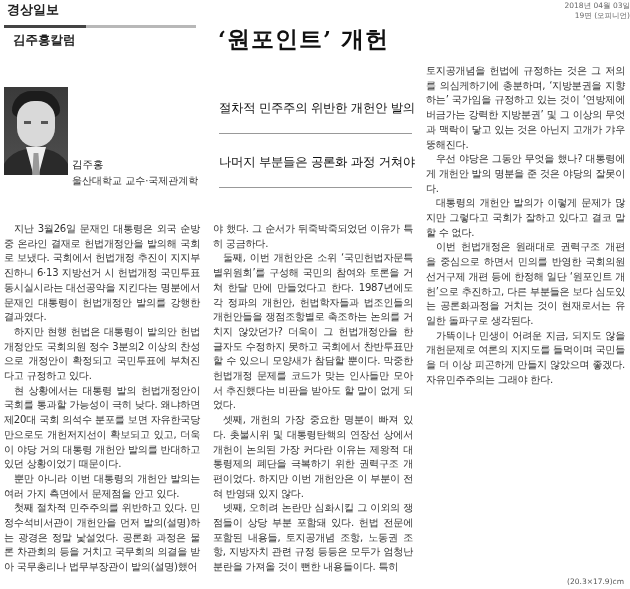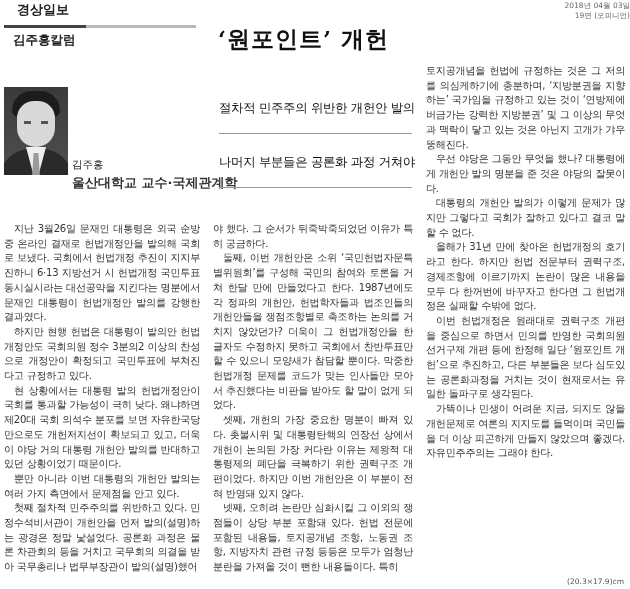--- a/index.html
+++ b/index.html
@@ -1,21 +1,21 @@
 <!DOCTYPE html>
 <html><head>
 <meta charset="utf-8">
 <style>
   * { margin: 0; padding: 0; box-sizing: border-box; }
   body {
     width: 630px; height: 589px; background: #ffffff; position: relative;
     font-family: "DejaVu Sans", "Liberation Sans", sans-serif; color: #222; overflow: hidden;
   }
   .masthead {
-    position: absolute; left: 17px; top: 1px;
+    position: absolute; left: 7px; top: 1px;
     font-size: 13px; font-weight: bold; color: #222; letter-spacing: 0px;
   }
   .dateline {
     position: absolute; right: 0; top: 1px; text-align: right;
     font-size: 7.5px; color: #666; line-height: 10px;
   }
   .rule {
     position: absolute; left: 4px; top: 25px; width: 192px; height: 3px; background: #b8b8b8;
   }
   .rule .dark { position: absolute; left: 0; top: 0; width: 82px; height: 3px; background: #444; }
@@ -36,21 +36,21 @@
   .photo .hair { position: absolute; left: 8px; top: 4px; width: 48px; height: 26px; border-radius: 24px 24px 8px 8px; background: #1c1c1c; }
   .photo .face { position: absolute; left: 13px; top: 14px; width: 38px; height: 46px; border-radius: 18px 18px 20px 20px; background: #d9d9d9; }
   .photo .eyes { position: absolute; left: 20px; top: 34px; width: 24px; height: 3px; border-left: 7px solid #555; border-right: 7px solid #555; }
   .photo .suit { position: absolute; left: -4px; top: 62px; width: 72px; height: 40px; border-radius: 30px 30px 0 0; background: #2a2a2a; }
   .photo .shirt { position: absolute; left: 22px; top: 60px; width: 20px; height: 30px; background: #eee; clip-path: polygon(0 0,100% 0,60% 100%,40% 100%); }
   .photo .tie { position: absolute; left: 28px; top: 66px; width: 8px; height: 24px; background: #9a9a9a; clip-path: polygon(20% 0,80% 0,100% 100%,0 100%); }
   .author-name {
     position: absolute; left: 72px; top: 158px; font-size: 10.5px; color: #222;
   }
   .author-title {
-    position: absolute; left: 72px; top: 174px; font-size: 13px; color: #333; font-weight: bold;
+    position: absolute; left: 72px; top: 174px; font-size: 10px; color: #333; font-weight: normal;
   }
   .subheads { position: absolute; left: 219px; top: 80px; width: 193px; }
   .subhead {
     font-family: "DejaVu Serif", "Liberation Serif", serif;
     font-size: 12.4px; color: #111; height: 38px; padding-top: 4px;
     border-bottom: 1.5px solid #999; white-space: nowrap; letter-spacing: -0.3px; margin-top: 16px;
   }
   .col {
     position: absolute; font-size: 10.1px; line-height: 14.7px; color: #333;
     text-align: justify; letter-spacing: -0.25px;
@@ -109,18 +109,17 @@
   <p class="noindent">야 했다. 그 순서가 뒤죽박죽되었던 이유가 특히 궁금하다.</p>
   <p>둘째, 이번 개헌안은 소위 ‘국민헌법자문특별위원회’를 구성해 국민의 참여와 토론을 거쳐 한달 만에 만들었다고 한다. 1987년에도 각 정파의 개헌안, 헌법학자들과 법조인들의 개헌안들을 쟁점조항별로 축조하는 논의를 거치지 않았던가? 더욱이 그 헌법개정안을 한 글자도 수정하지 못하고 국회에서 찬반투표만 할 수 있으니 모양새가 참담할 뿐이다. 막중한 헌법개정 문제를 코드가 맞는 인사들만 모아서 추진했다는 비판을 받아도 할 말이 없게 되었다.</p>
   <p>셋째, 개헌의 가장 중요한 명분이 빠져 있다. 촛불시위 및 대통령탄핵의 연장선 상에서 개헌이 논의된 가장 커다란 이유는 제왕적 대통령제의 폐단을 극복하기 위한 권력구조 개편이었다. 하지만 이번 개헌안은 이 부분이 전혀 반영돼 있지 않다.</p>
   <p>넷째, 오히려 논란만 심화시킬 그 이외의 쟁점들이 상당 부분 포함돼 있다. 헌법 전문에 포함된 내용들, 토지공개념 조항, 노동권 조항, 지방자치 관련 규정 등등은 모두가 엄청난 분란을 가져올 것이 뻔한 내용들이다. 특히</p>
 </div>
 
 <div class="col col-right">
   <p class="noindent">토지공개념을 헌법에 규정하는 것은 그 저의를 의심케하기에 충분하며, ‘지방분권을 지향하는’ 국가임을 규정하고 있는 것이 ‘연방제에 버금가는 강력한 지방분권’ 및 그 이상의 무엇과 맥락이 닿고 있는 것은 아닌지 고개가 갸우뚱해진다.</p>
   <p>우선 야당은 그동안 무엇을 했나? 대통령에게 개헌안 발의 명분을 준 것은 야당의 잘못이다.</p>
   <p>대통령의 개헌안 발의가 이렇게 문제가 많지만 그렇다고 국회가 잘하고 있다고 결코 말할 수 없다.</p>
-  <p>올해가 31년 만에 찾아온 헌법개정의 호기라고 한다. 하지만 헌법 전문부터 권력구조, 경제조항에 이르기까지 논란이 많은 내용을 모두 다 한꺼번에 바꾸자고 한다면 그 헌법개정은 실패할 수밖에 없다.</p>
   <p>이번 헌법개정은 원래대로 권력구조 개편을 중심으로 하면서 민의를 반영한 국회의원 선거구제 개편 등에 한정해 일단 ‘원포인트 개헌’으로 추진하고, 다른 부분들은 보다 심도있는 공론화과정을 거치는 것이 현재로서는 유일한 돌파구로 생각된다.</p>
   <p>가뜩이나 민생이 어려운 지금, 되지도 않을 개헌문제로 여론의 지지도를 들먹이며 국민들을 더 이상 피곤하게 만들지 않았으며 좋겠다. 자유민주주의는 그래야 한다.</p>
 </div>
 
 <div class="size-note">(20.3×17.9)cm</div>
 
 </body></html>

